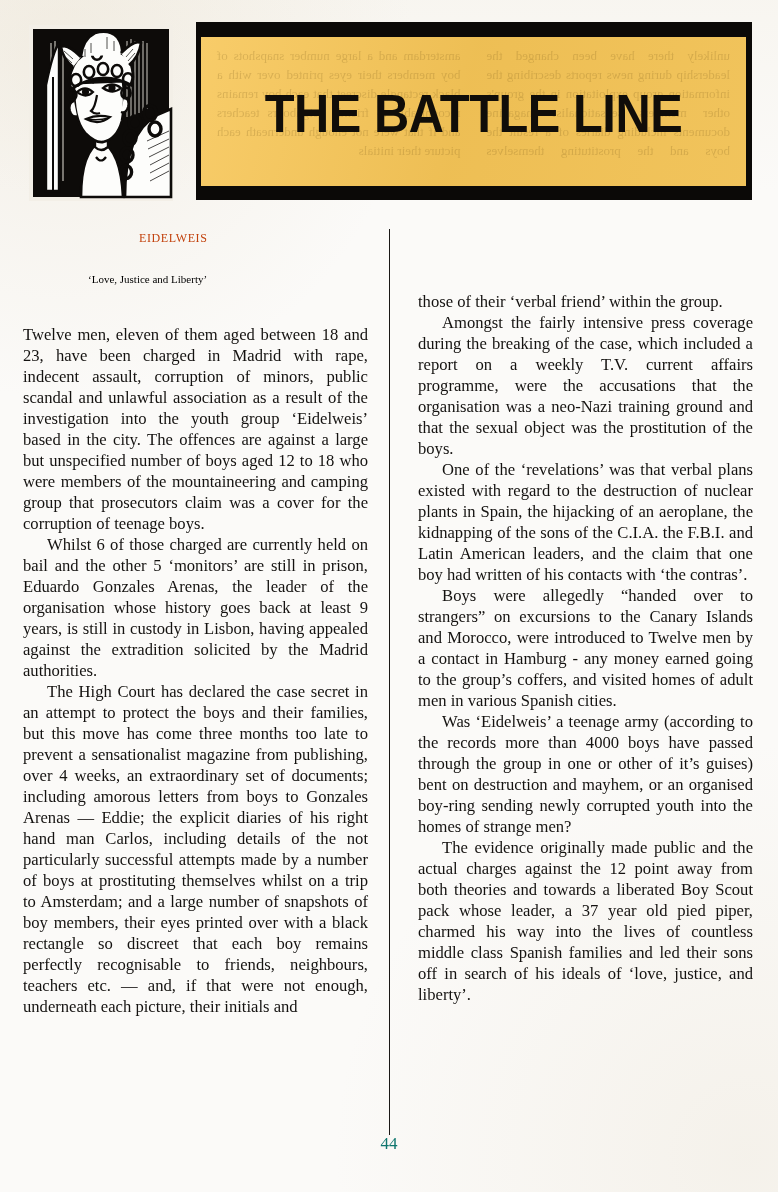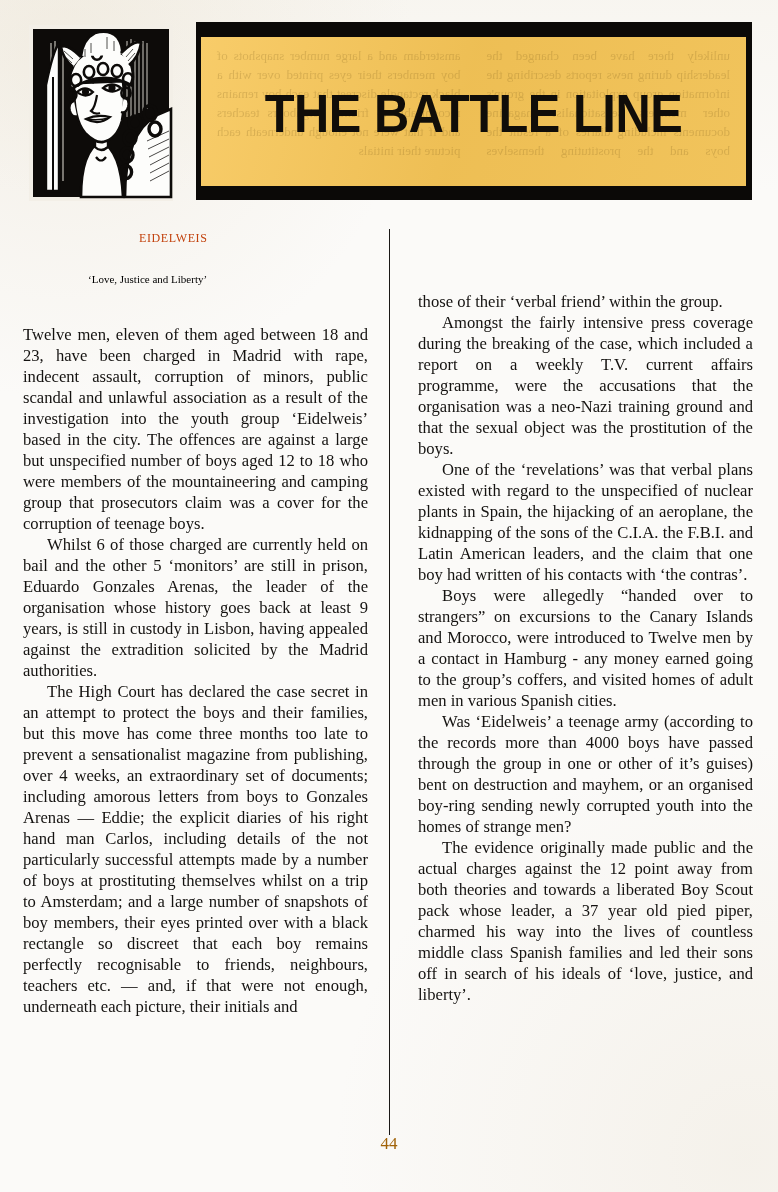--- a/index.html
+++ b/index.html
@@ -171,21 +171,21 @@
     top: 73px;
   }
 
   .folio {
     position: absolute;
     left: 0; right: 0;
     top: 1134px;
     text-align: center;
     font-size: 17px;
     font-family: "Liberation Serif", serif;
-    color: #a16207;
+    color: #0f766e;
   }
 </style>
 </head>
 <body>
 
 <div class="page">
   <div class="paper-tint"></div>
 
   <div class="masthead">
 
@@ -279,21 +279,21 @@
 
     <div class="col col-left">
       <p>Twelve men, eleven of them aged between 18 and 23, have been charged in Madrid with rape, indecent assault, corruption of minors, public scandal and unlawful association as a result of the investigation into the youth group ‘Eidelweis’ based in the city. The offences are against a large but unspecified number of boys aged 12 to 18 who were members of the mountaineering and camping group that prosecutors claim was a cover for the corruption of teenage boys.</p>
       <p>Whilst 6 of those charged are currently held on bail and the other 5 ‘monitors’ are still in prison, Eduardo Gonzales Arenas, the leader of the organisation whose history goes back at least 9 years, is still in custody in Lisbon, having appealed against the extradition solicited by the Madrid authorities.</p>
       <p>The High Court has declared the case secret in an attempt to protect the boys and their families, but this move has come three months too late to prevent a sensationalist magazine from publishing, over 4 weeks, an extraordinary set of documents; including amorous letters from boys to Gonzales Arenas — Eddie; the explicit diaries of his right hand man Carlos, including details of the not particularly successful attempts made by a number of boys at prostituting themselves whilst on a trip to Amsterdam; and a large number of snapshots of boy members, their eyes printed over with a black rectangle so discreet that each boy remains perfectly recognisable to friends, neighbours, teachers etc. — and, if that were not enough, underneath each picture, their initials and</p>
     </div>
 
     <div class="col col-right">
       <p>those of their ‘verbal friend’ within the group.</p>
       <p>Amongst the fairly intensive press coverage during the breaking of the case, which included a report on a weekly T.V. current affairs programme, were the accusations that the organisation was a neo-Nazi training ground and that the sexual object was the prostitution of the boys.</p>
-      <p>One of the ‘revelations’ was that verbal plans existed with regard to the unspecified of nuclear plants in Spain, the hijacking of an aeroplane, the kidnapping of the sons of the C.I.A. the F.B.I. and Latin American leaders, and the claim that one boy had written of his contacts with ‘the contras’.</p>
+      <p>One of the ‘revelations’ was that verbal plans existed with regard to the destruction of nuclear plants in Spain, the hijacking of an aeroplane, the kidnapping of the sons of the C.I.A. the F.B.I. and Latin American leaders, and the claim that one boy had written of his contacts with ‘the contras’.</p>
       <p>Boys were allegedly “handed over to strangers” on excursions to the Canary Islands and Morocco, were introduced to Twelve men by a contact in Hamburg - any money earned going to the group’s coffers, and visited homes of adult men in various Spanish cities.</p>
       <p>Was ‘Eidelweis’ a teenage army (according to the records more than 4000 boys have passed through the group in one or other of it’s guises) bent on destruction and mayhem, or an organised boy-ring sending newly corrupted youth into the homes of strange men?</p>
       <p>The evidence originally made public and the actual charges against the 12 point away from both theories and towards a liberated Boy Scout pack whose leader, a 37 year old pied piper, charmed his way into the lives of countless middle class Spanish families and led their sons off in search of his ideals of ‘love, justice, and liberty’.</p>
     </div>
   </div>
 
   <div class="folio">44</div>
 </div>
 
 </body></html>

